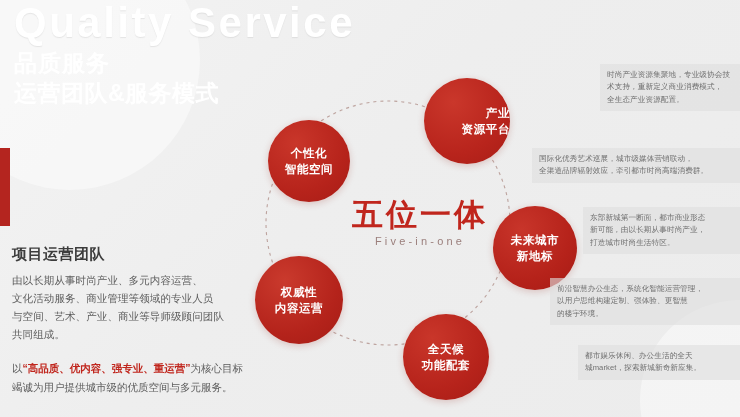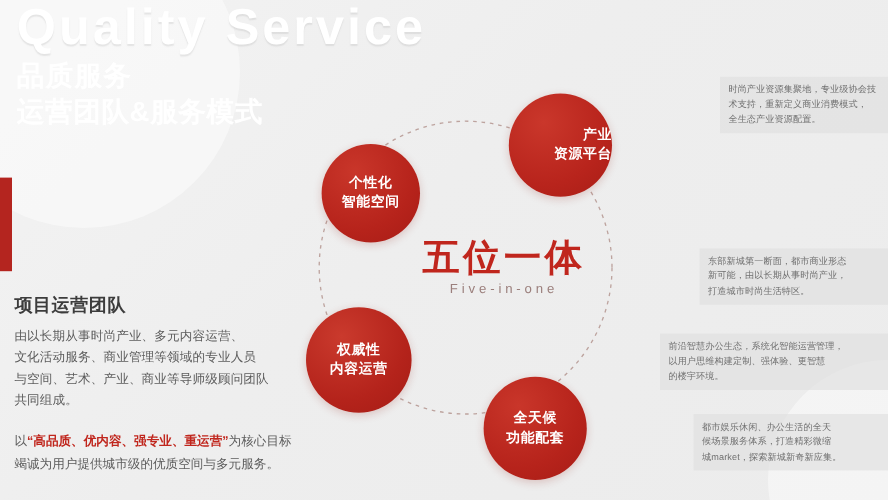--- a/index.html
+++ b/index.html
@@ -231,20 +231,24 @@
     <div class="node n0">
       <span>个性化</span>
       <span>智能空间</span>
     </div>
 
     <div class="node n1">
       <span>产业</span>
       <span>资源平台</span>
     </div>
 
+    <div class="node n2">
+      <span>未来城市</span>
+      <span>新地标</span>
+    </div>
 
     <div class="node n3">
       <span>全天候</span>
       <span>功能配套</span>
     </div>
 
     <div class="node n4">
       <span>权威性</span>
       <span>内容运营</span>
     </div>
@@ -254,32 +258,35 @@
       <div class="center-en">Five-in-one</div>
     </div>
   </div>
 
   <div class="note note-0">
     <p>时尚产业资源集聚地，专业级协会技</p>
     <p>术支持，重新定义商业消费模式，</p>
     <p>全生态产业资源配置。</p>
   </div>
 
+  <div class="note note-1">
+    <p>国际化优秀艺术巡展，城市级媒体营销联动，</p>
+    <p>全渠道品牌辐射效应，牵引都市时尚高端消费群。</p>
+  </div>
 
   <div class="note note-2">
     <p>东部新城第一断面，都市商业形态</p>
     <p>新可能，由以长期从事时尚产业，</p>
     <p>打造城市时尚生活特区。</p>
   </div>
 
   <div class="note note-3">
     <p>前沿智慧办公生态，系统化智能运营管理，</p>
     <p>以用户思维构建定制、强体验、更智慧</p>
     <p>的楼宇环境。</p>
   </div>
 
   <div class="note note-4">
     <p>都市娱乐休闲、办公生活的全天</p>
-    <p>候场景服务体系，打造精彩微缩</p>
     <p>城market，探索新城新奇新应集。</p>
   </div>
 
 </div>
 
 </body></html>

